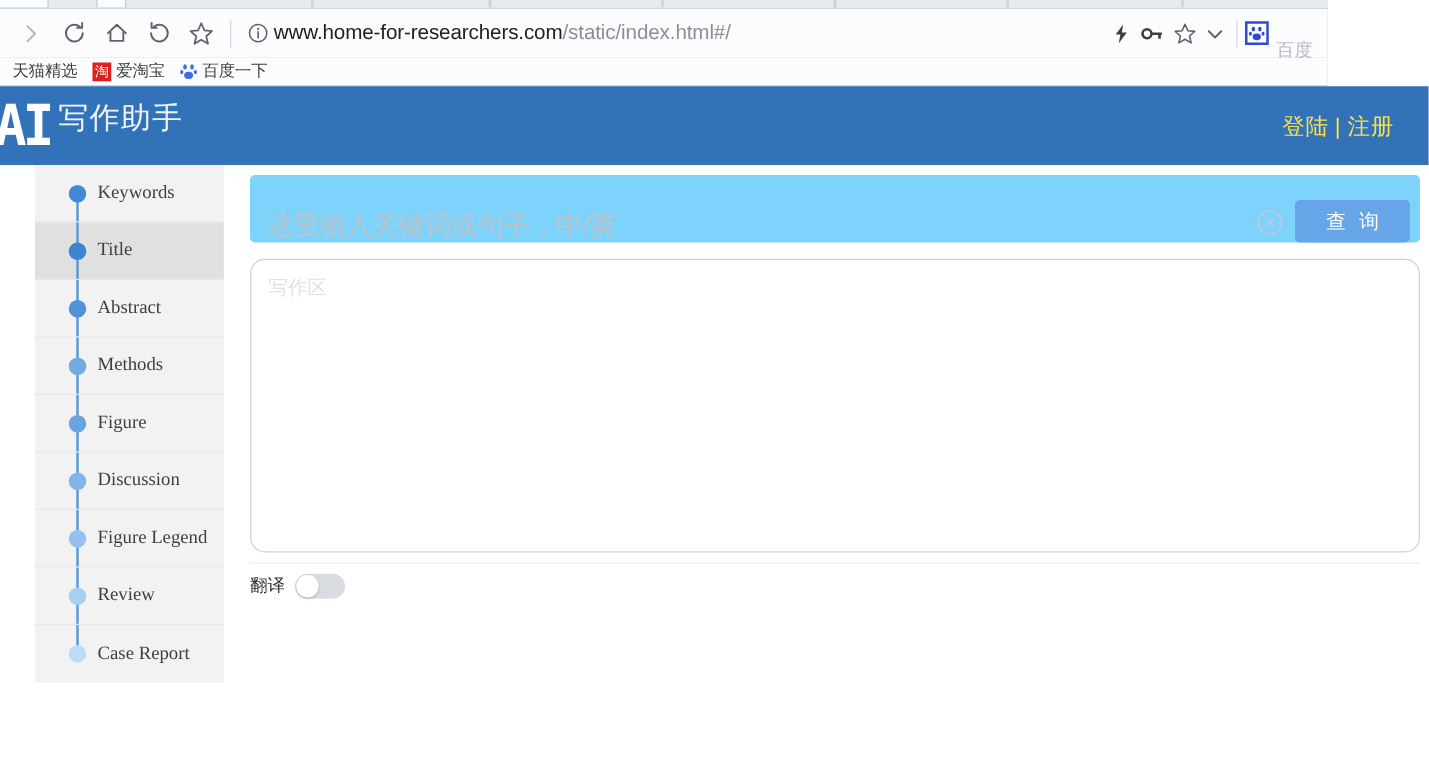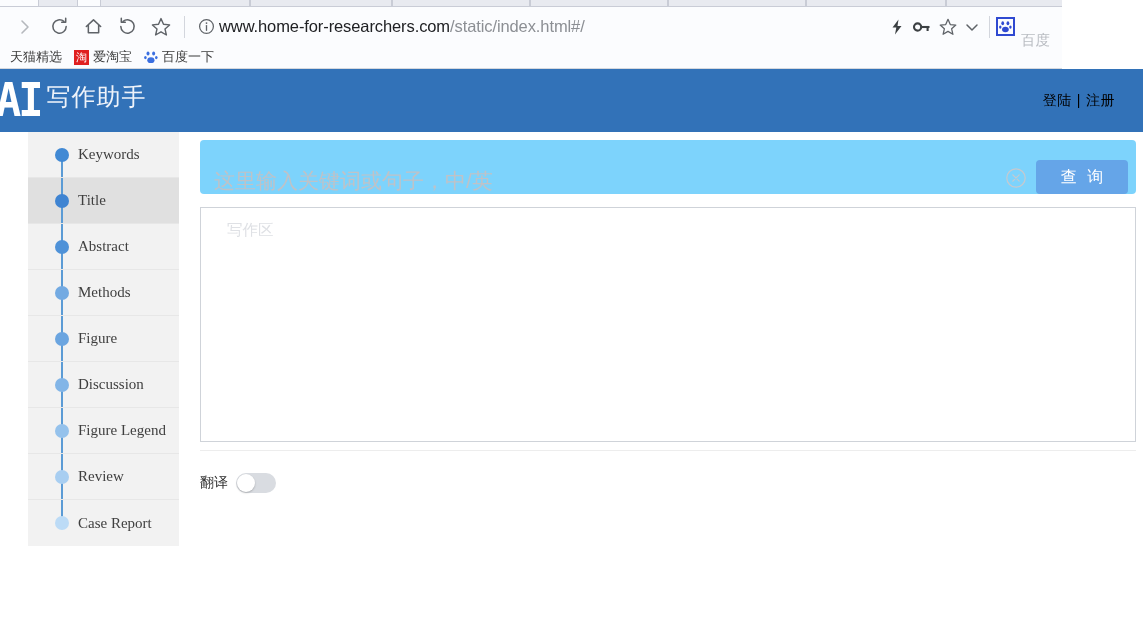--- a/index.html
+++ b/index.html
@@ -109,42 +109,42 @@
   
   #app-header {
     height: 63px;
     background: #3272b8;
     display: flex;
     align-items: center;
     justify-content: space-between;
     padding: 0 28px 0 0;
     box-sizing: border-box;
   }
-  .brand { display: flex; align-items: center; }
+  .brand { display: flex; align-items: flex-start; }
   .brand-ai {
     font-family: "DejaVu Sans Mono", monospace;
     font-size: 42px;
     font-weight: 700;
     color: #ffffff;
     line-height: 0.95;
     letter-spacing: -3px;
     margin-left: -4px;
     transform: scaleY(1.08);
   }
   .brand-cn {
     font-size: 24px;
     color: #eef3fa;
     margin-left: 6px;
     position: relative;
     top: -3px;
     letter-spacing: 1px;
   }
   .auth {
-    font-size: 14px;
-    color: #000000;
+    font-size: 18px;
+    color: #fde047;
     letter-spacing: 0.5px;
   }
   .auth .divider { margin: 0 5px; }
 
   
   #page-body {
     position: relative;
     height: 493px;
     background: #ffffff;
   }
@@ -239,38 +239,38 @@
     margin-right: 8px;
     cursor: pointer;
     font-family: "Liberation Sans", sans-serif;
     text-indent: 3px;
   }
 
   .writearea {
     margin-top: 13px;
     height: 235px;
     border: 1px solid #cfd3d9;
-    border-radius: 0;
+    border-radius: 12px;
     background: #ffffff;
     box-sizing: border-box;
-    padding: 12px 26px;
+    padding: 12px 14px;
   }
   .writearea-ph {
     font-size: 15.5px;
     color: #dfe1e5;
   }
 
   .divider-line {
     margin-top: 8px;
     height: 1px;
     background: #ededed;
   }
 
   .toggle-row {
-    margin-top: 22px;
+    margin-top: 8px;
     display: flex;
     align-items: center;
   }
   .toggle-label {
     font-size: 14px;
     color: #2f2f2f;
     margin-right: 8px;
   }
   .switch {
     width: 40px; height: 20px;

